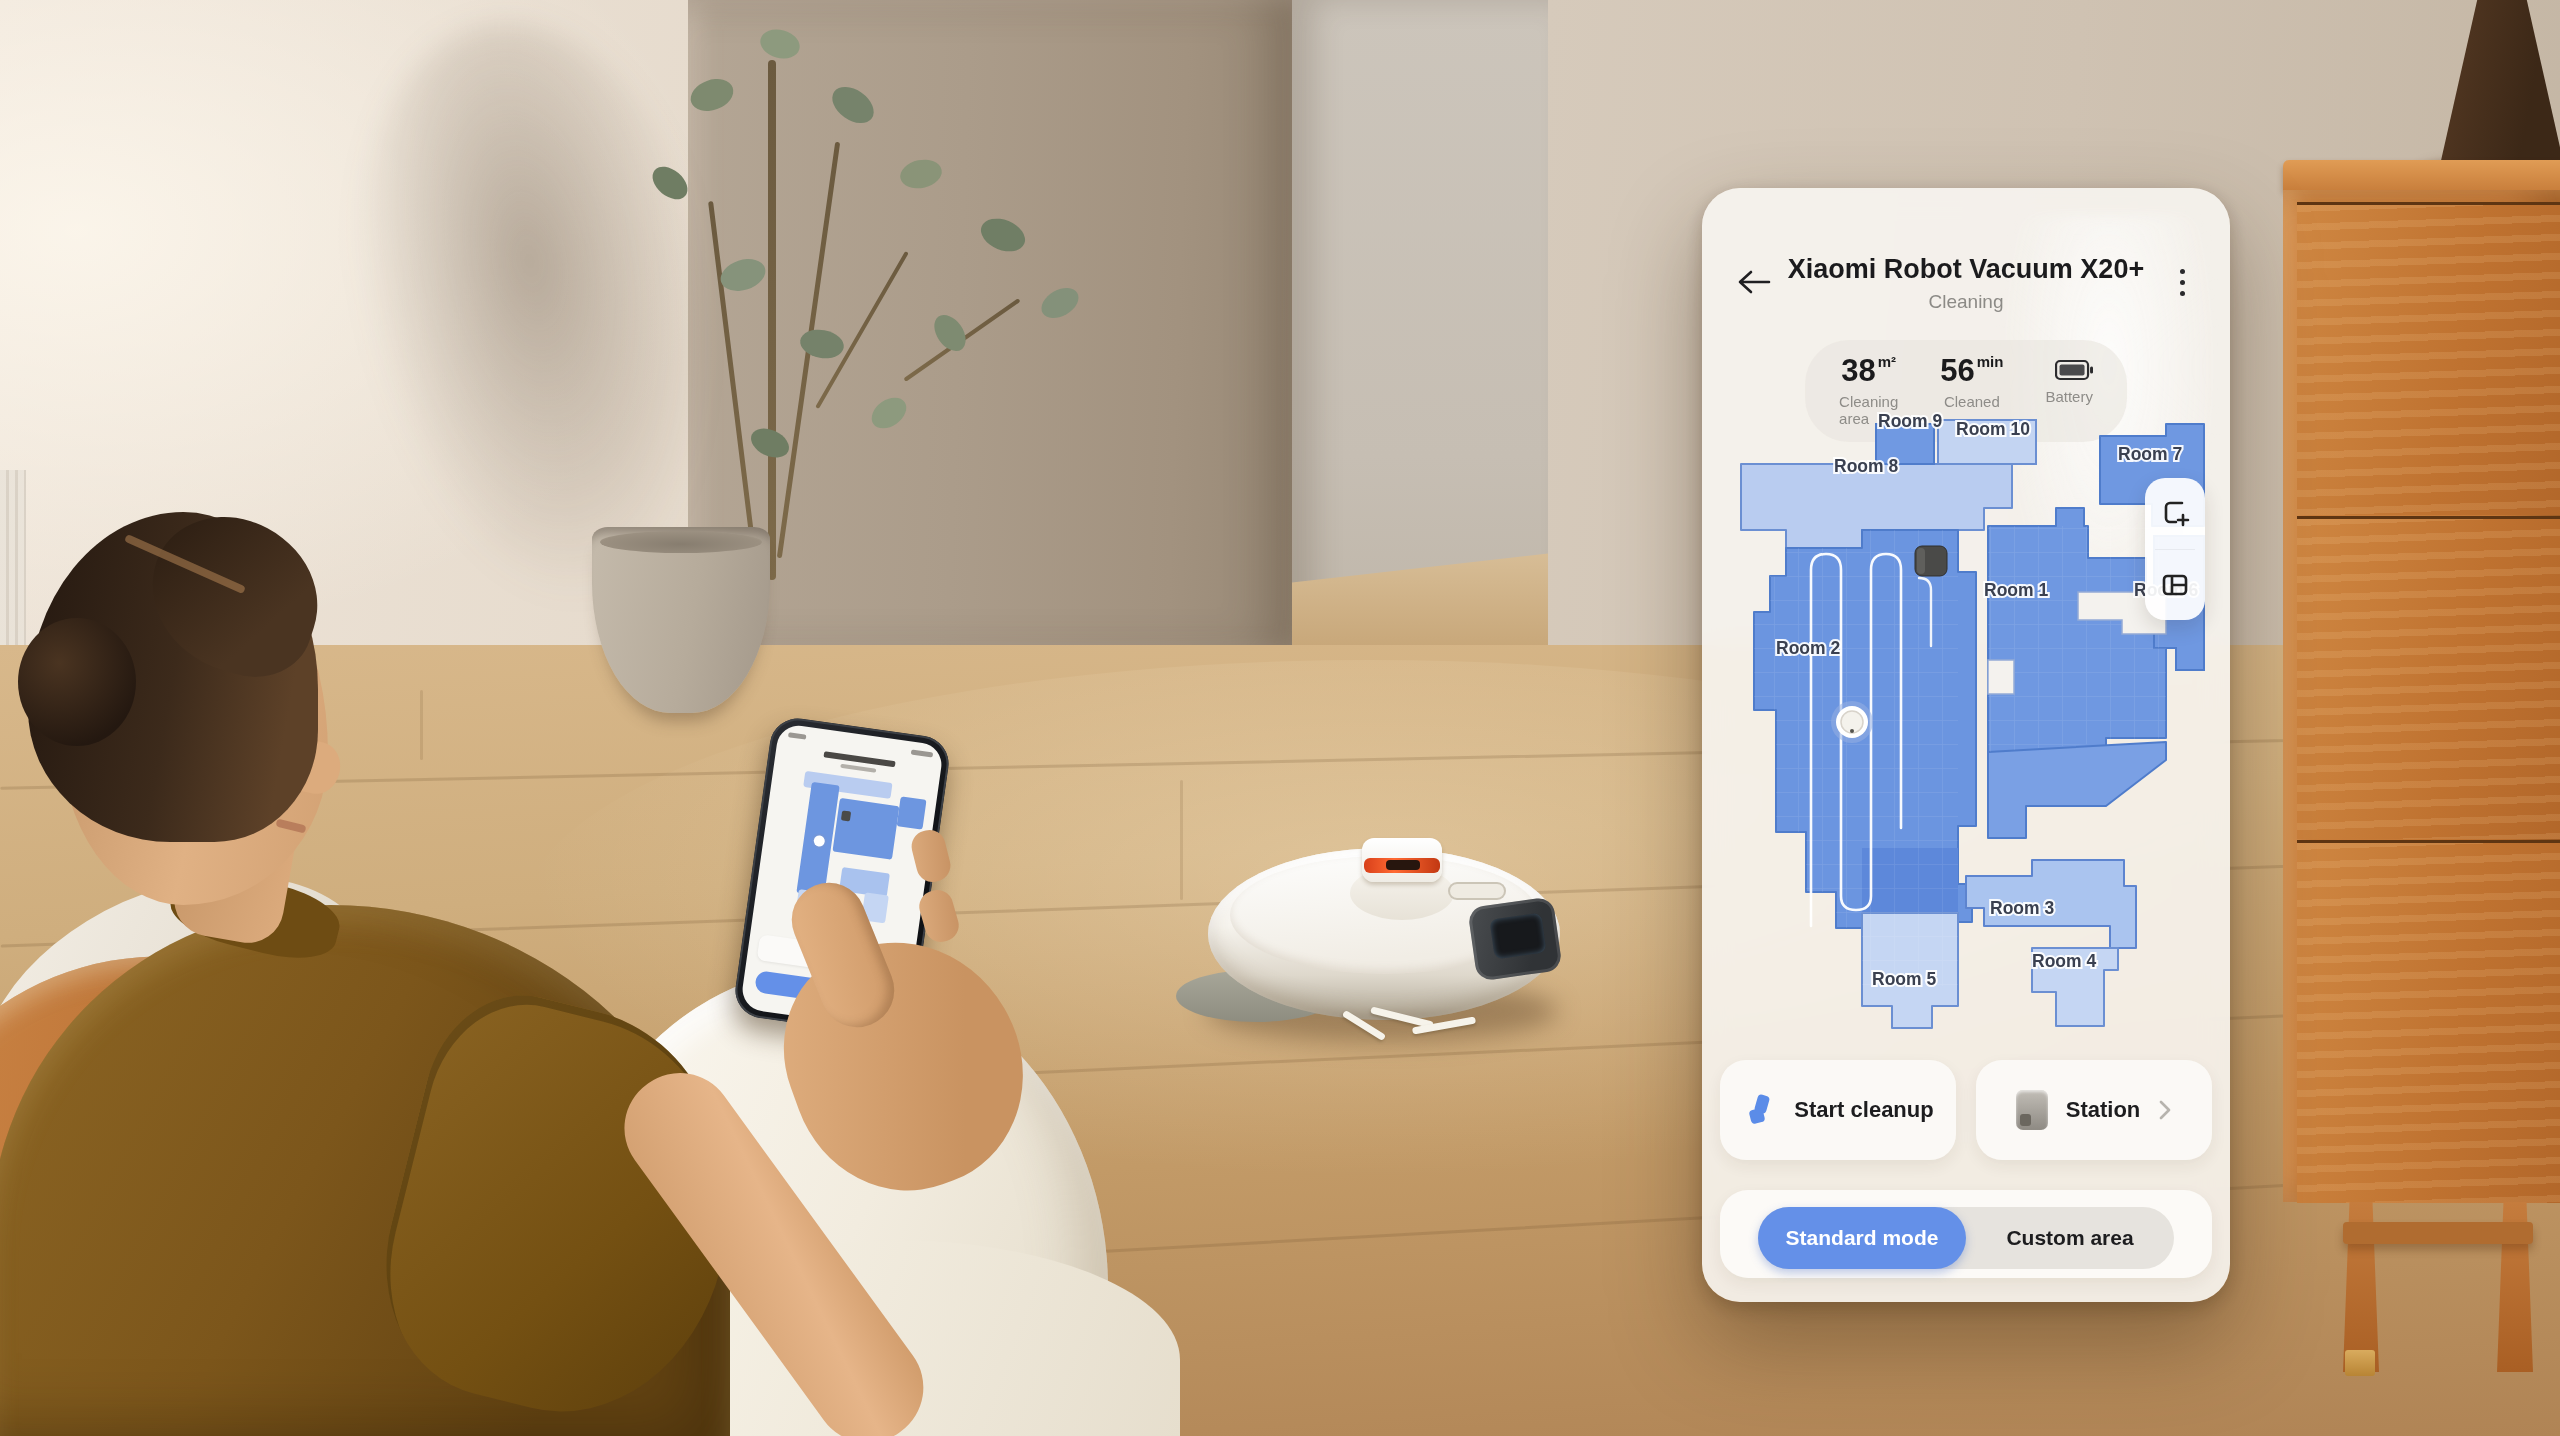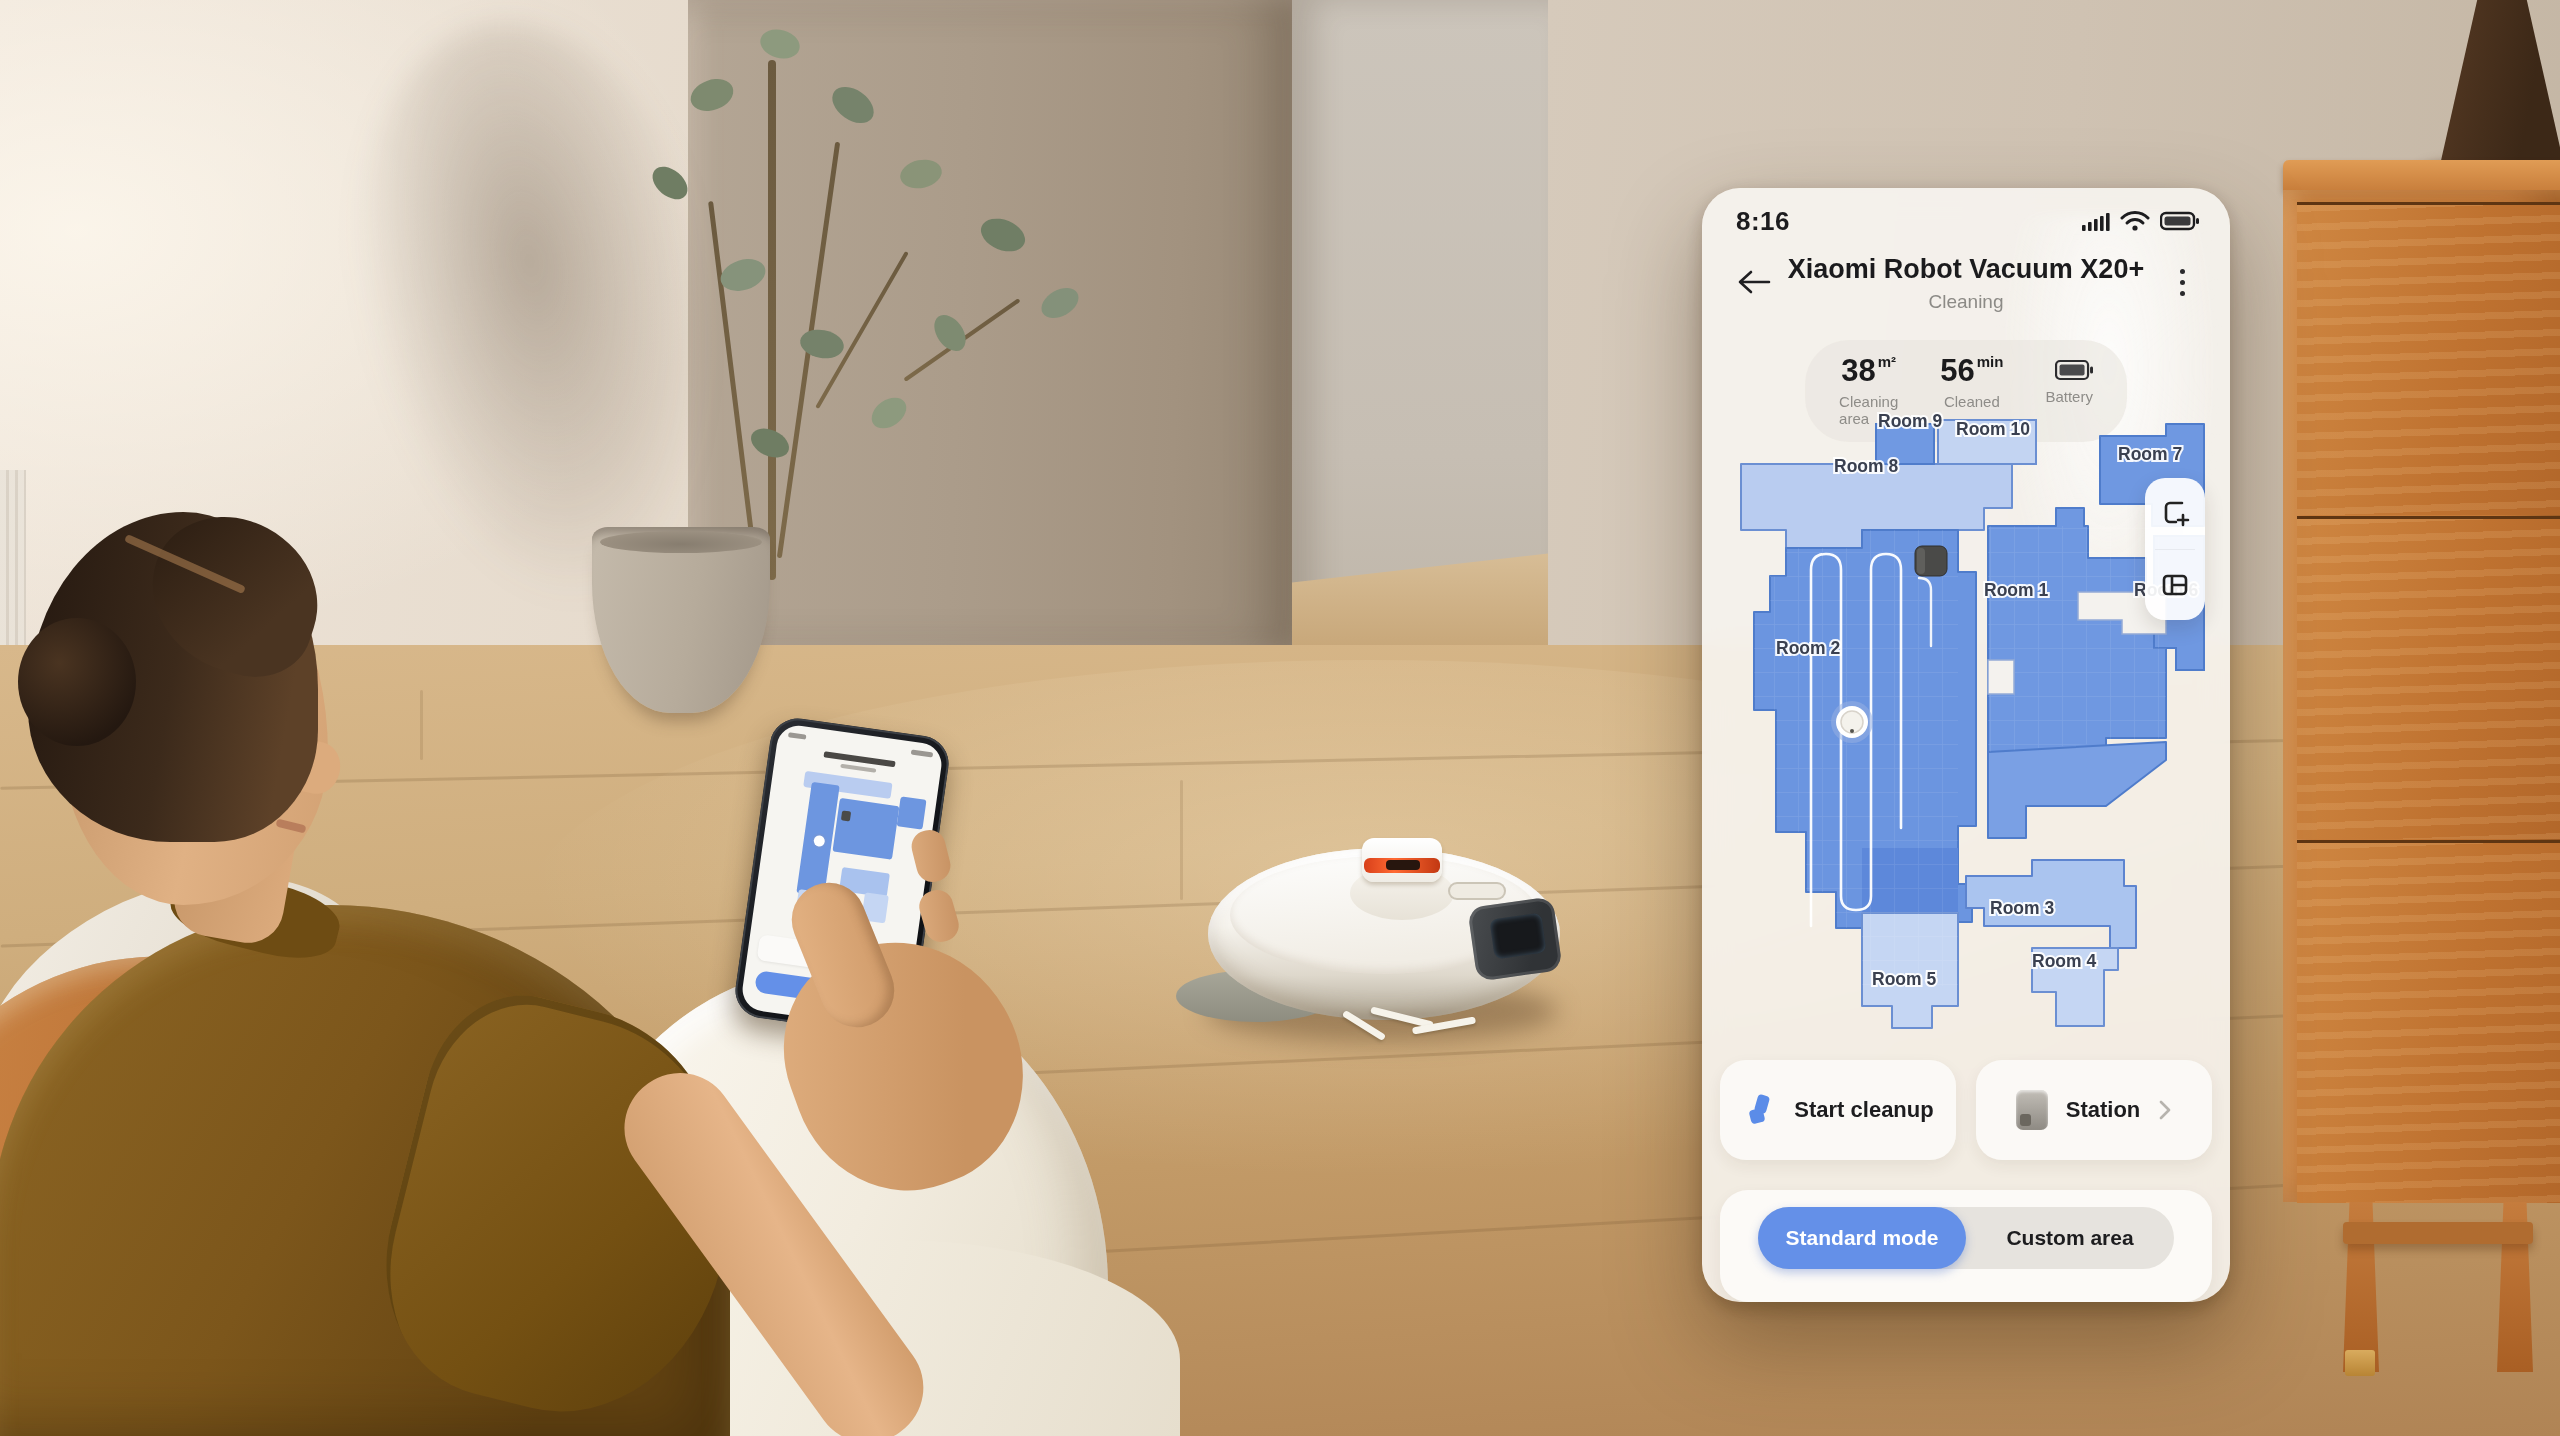--- a/index.html
+++ b/index.html
@@ -186,21 +186,21 @@
   .float-btn{flex:1;display:flex;align-items:center;justify-content:center;cursor:pointer;}
   .float-div{height:1px;background:rgba(0,0,0,.05);margin:0 10px;}
 
   .cards{position:absolute;left:18px;top:872px;width:492px;height:100px;display:flex;gap:20px;}
   .card{flex:1;border-radius:26px;background:rgba(252,251,248,.88);box-shadow:0 6px 16px rgba(60,45,20,.07);
     display:flex;align-items:center;justify-content:center;gap:18px;cursor:pointer;}
   .card-label{font-size:22px;font-weight:700;color:#1d1d1f;}
   .station-icon{width:32px;height:40px;border-radius:7px;background:linear-gradient(180deg,#c2beb7,#8e8a83);position:relative;box-shadow:inset 0 2px 3px rgba(255,255,255,.6);}
   .station-icon::after{content:"";position:absolute;left:4px;bottom:4px;width:11px;height:12px;border-radius:3px;background:#6b675f;}
 
-  .modecard{position:absolute;left:18px;top:1002px;width:492px;height:112px;border-radius:28px;
+  .modecard{position:absolute;left:18px;top:1002px;width:492px;height:88px;border-radius:28px;
     background:rgba(252,251,249,.92);box-shadow:0 6px 16px rgba(60,45,20,.07);}
   .track{position:absolute;left:38px;right:38px;top:17px;height:62px;border-radius:31px;background:#e6e3de;display:flex;}
   .mode-opt{flex:1;display:flex;align-items:center;justify-content:center;font-size:21px;cursor:pointer;border-radius:31px;}
   .mode-opt.selected{background:#6490e8;color:#ffffff;font-weight:600;box-shadow:0 4px 10px rgba(70,110,200,.35);}
   .mode-opt.unselected{color:#1d1d1f;font-weight:600;}
 </style>
 </head>
 <body>
 
 <div class="abs wall"></div>
@@ -319,42 +319,20 @@
   </div>
 </div>
 <div class="abs hand-fingertip" style="left:914px;top:830px;transform:rotate(-14deg);"></div>
 <div class="abs hand-fingertip" style="left:922px;top:890px;transform:rotate(-16deg);"></div>
 <div class="abs hand-palm"></div>
 <div class="abs thumb"></div>
 
 <div class="abs panel">
   <div class="panel-glow"></div>
 
-  <div class="statusbar">
-    <div class="sb-time">8:16</div>
-    <div class="sb-icons">
-      <svg width="28" height="22" viewBox="0 0 28 22">
-        <rect x="0" y="15" width="3.6" height="6" rx="1" fill="#1d1d1f"></rect>
-        <rect x="6" y="12" width="3.6" height="9" rx="1" fill="#1d1d1f"></rect>
-        <rect x="12" y="9" width="3.6" height="12" rx="1" fill="#1d1d1f"></rect>
-        <rect x="18" y="6" width="3.6" height="15" rx="1" fill="#1d1d1f"></rect>
-        <rect x="24" y="3" width="3.6" height="18" rx="1" fill="#1d1d1f"></rect>
-      </svg>
-      <svg width="30" height="22" viewBox="0 0 30 22">
-        <path d="M2 8 a18 18 0 0 1 26 0" stroke="#1d1d1f" stroke-width="3" fill="none" stroke-linecap="round"></path>
-        <path d="M7 13 a11 11 0 0 1 16 0" stroke="#1d1d1f" stroke-width="3" fill="none" stroke-linecap="round"></path>
-        <circle cx="15" cy="18" r="2.6" fill="#1d1d1f"></circle>
-      </svg>
-      <svg width="40" height="22" viewBox="0 0 40 22">
-        <rect x="1" y="3" width="33" height="16" rx="5" stroke="#1d1d1f" stroke-width="2.4" fill="none"></rect>
-        <rect x="4.5" y="6.5" width="26" height="9" rx="2.5" fill="#3a3a3c"></rect>
-        <rect x="36" y="8" width="3" height="6" rx="1.5" fill="#1d1d1f"></rect>
-      </svg>
-    </div>
-  </div>
 
   <div class="hdr">
     <div class="hdr-back">
       <svg width="34" height="28" viewBox="0 0 34 28">
         <path d="M14 4 L3 14 L14 24 M3 14 H32" stroke="#1f1f21" stroke-width="2.6" fill="none" stroke-linecap="round" stroke-linejoin="round"></path>
       </svg>
     </div>
     <div class="hdr-center">
       <div class="hdr-title">Xiaomi Robot Vacuum X20+</div>
       <div class="hdr-sub">Cleaning</div>

